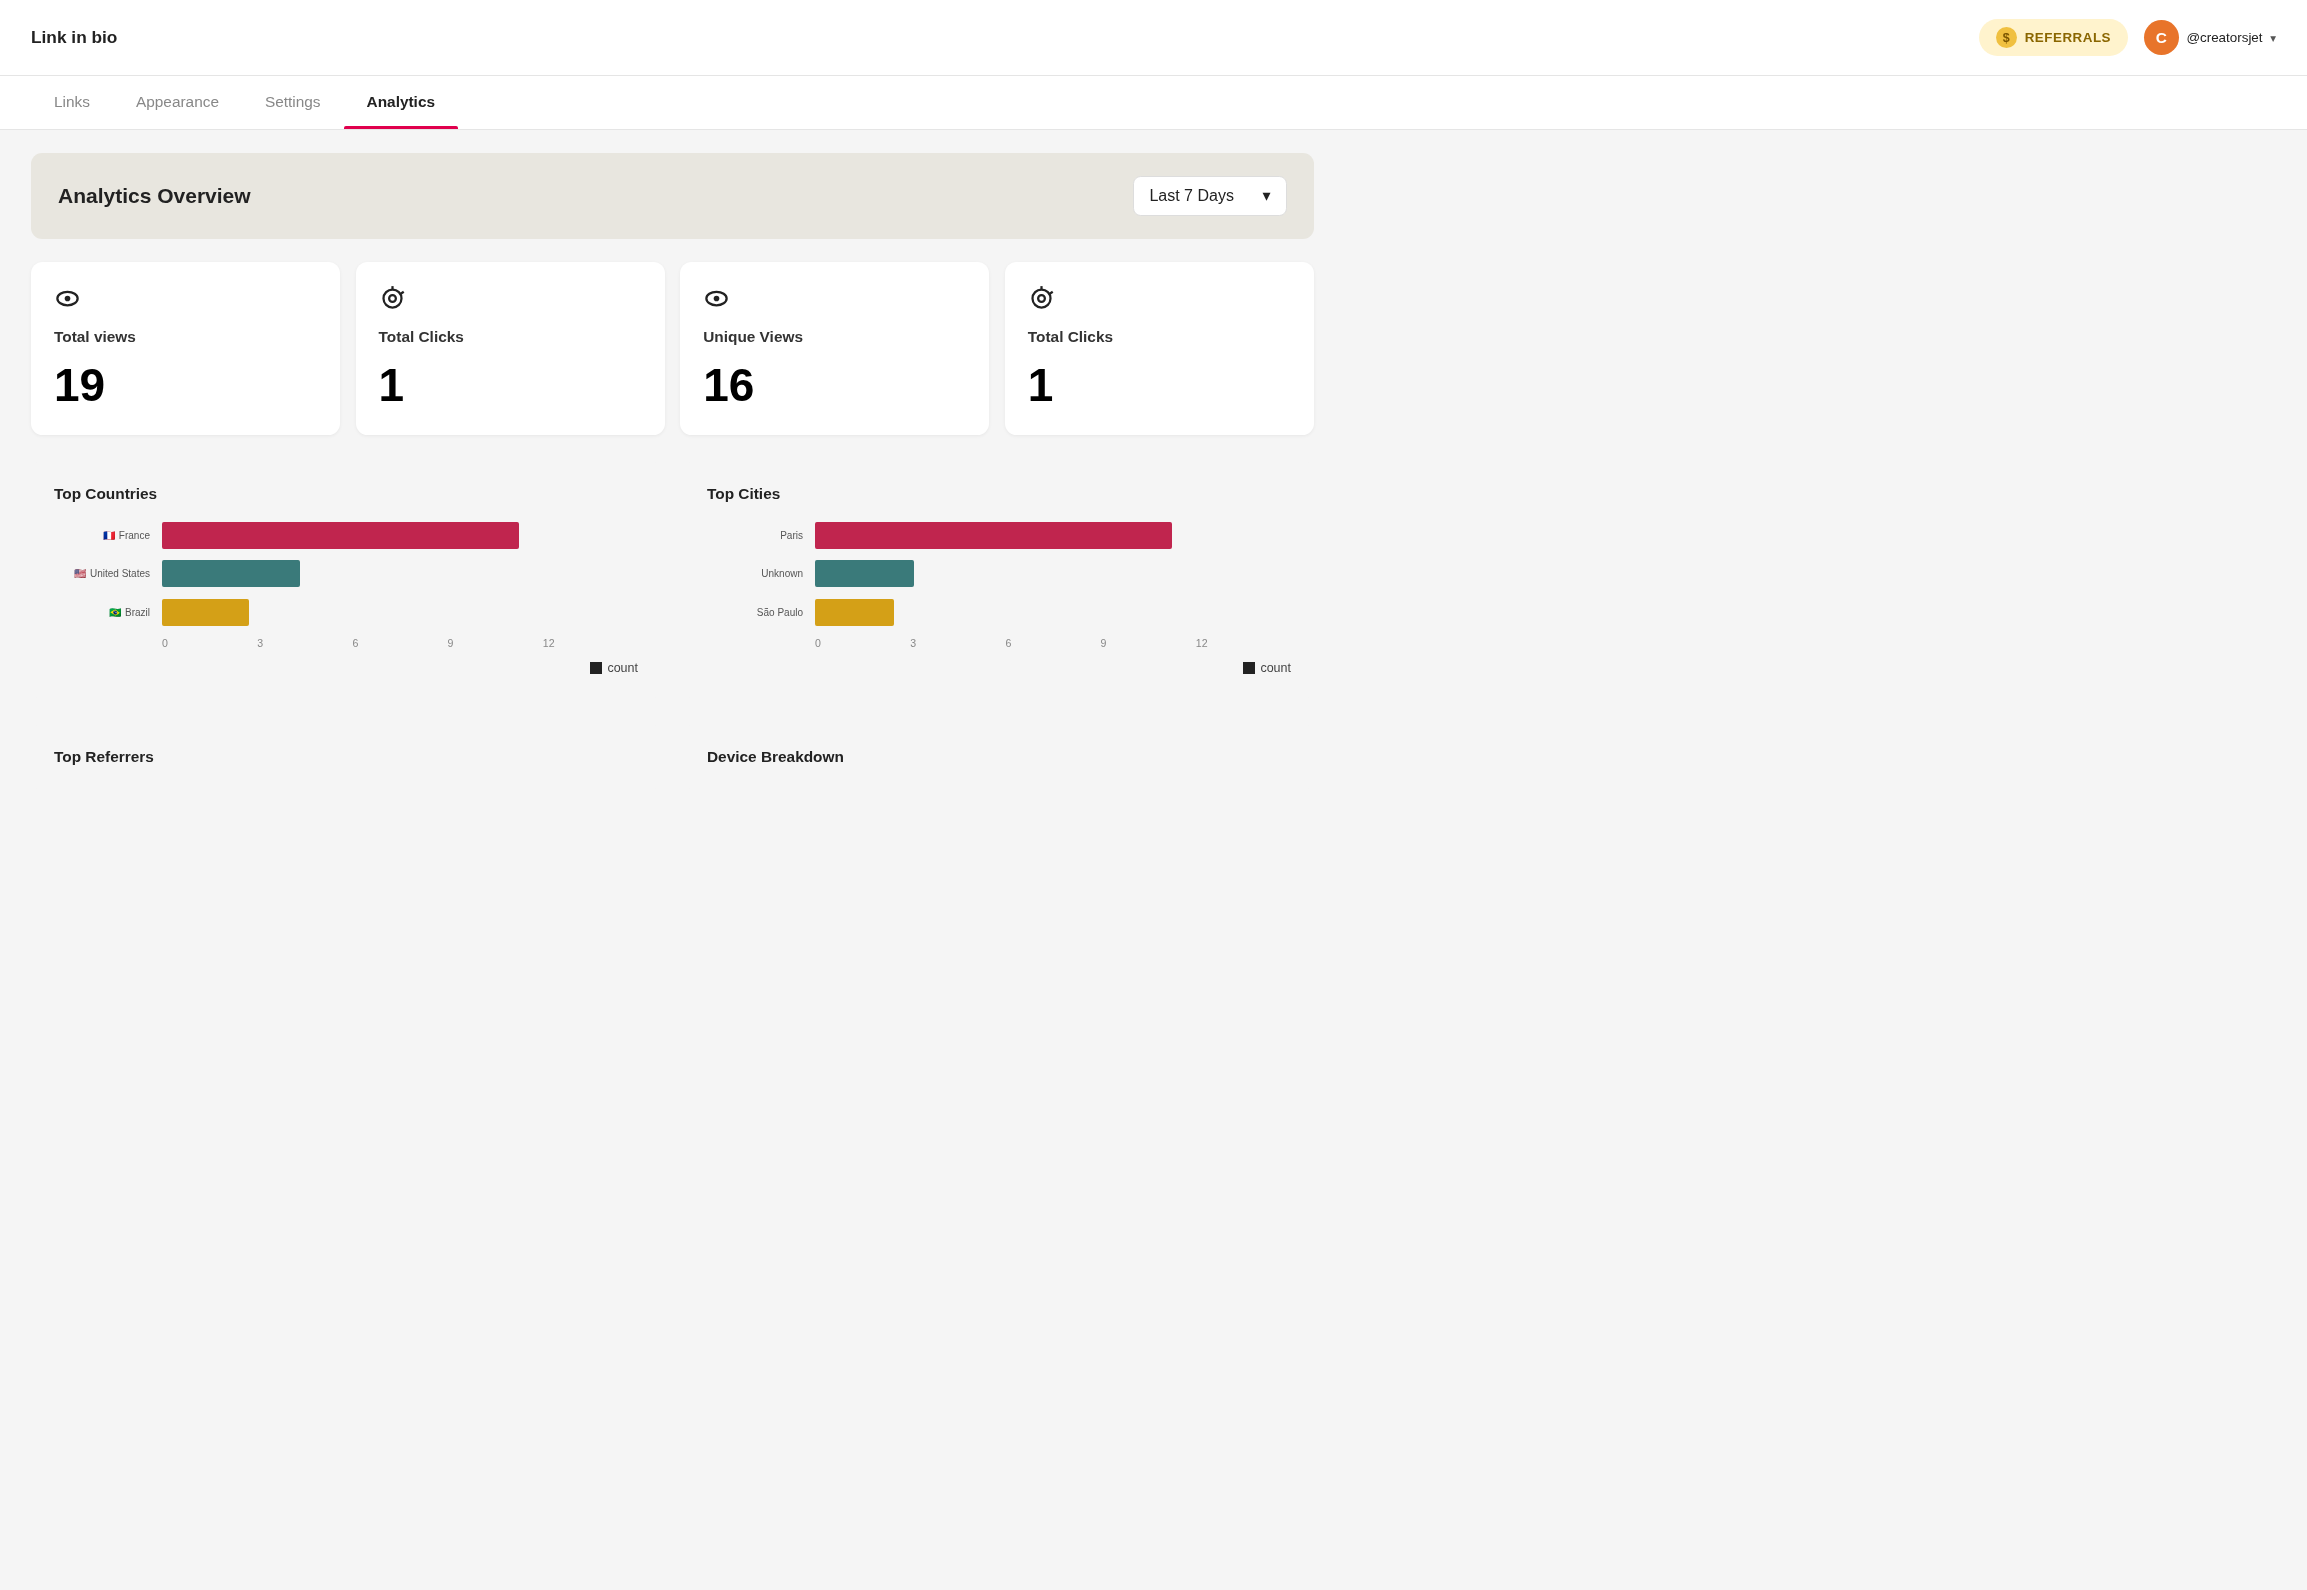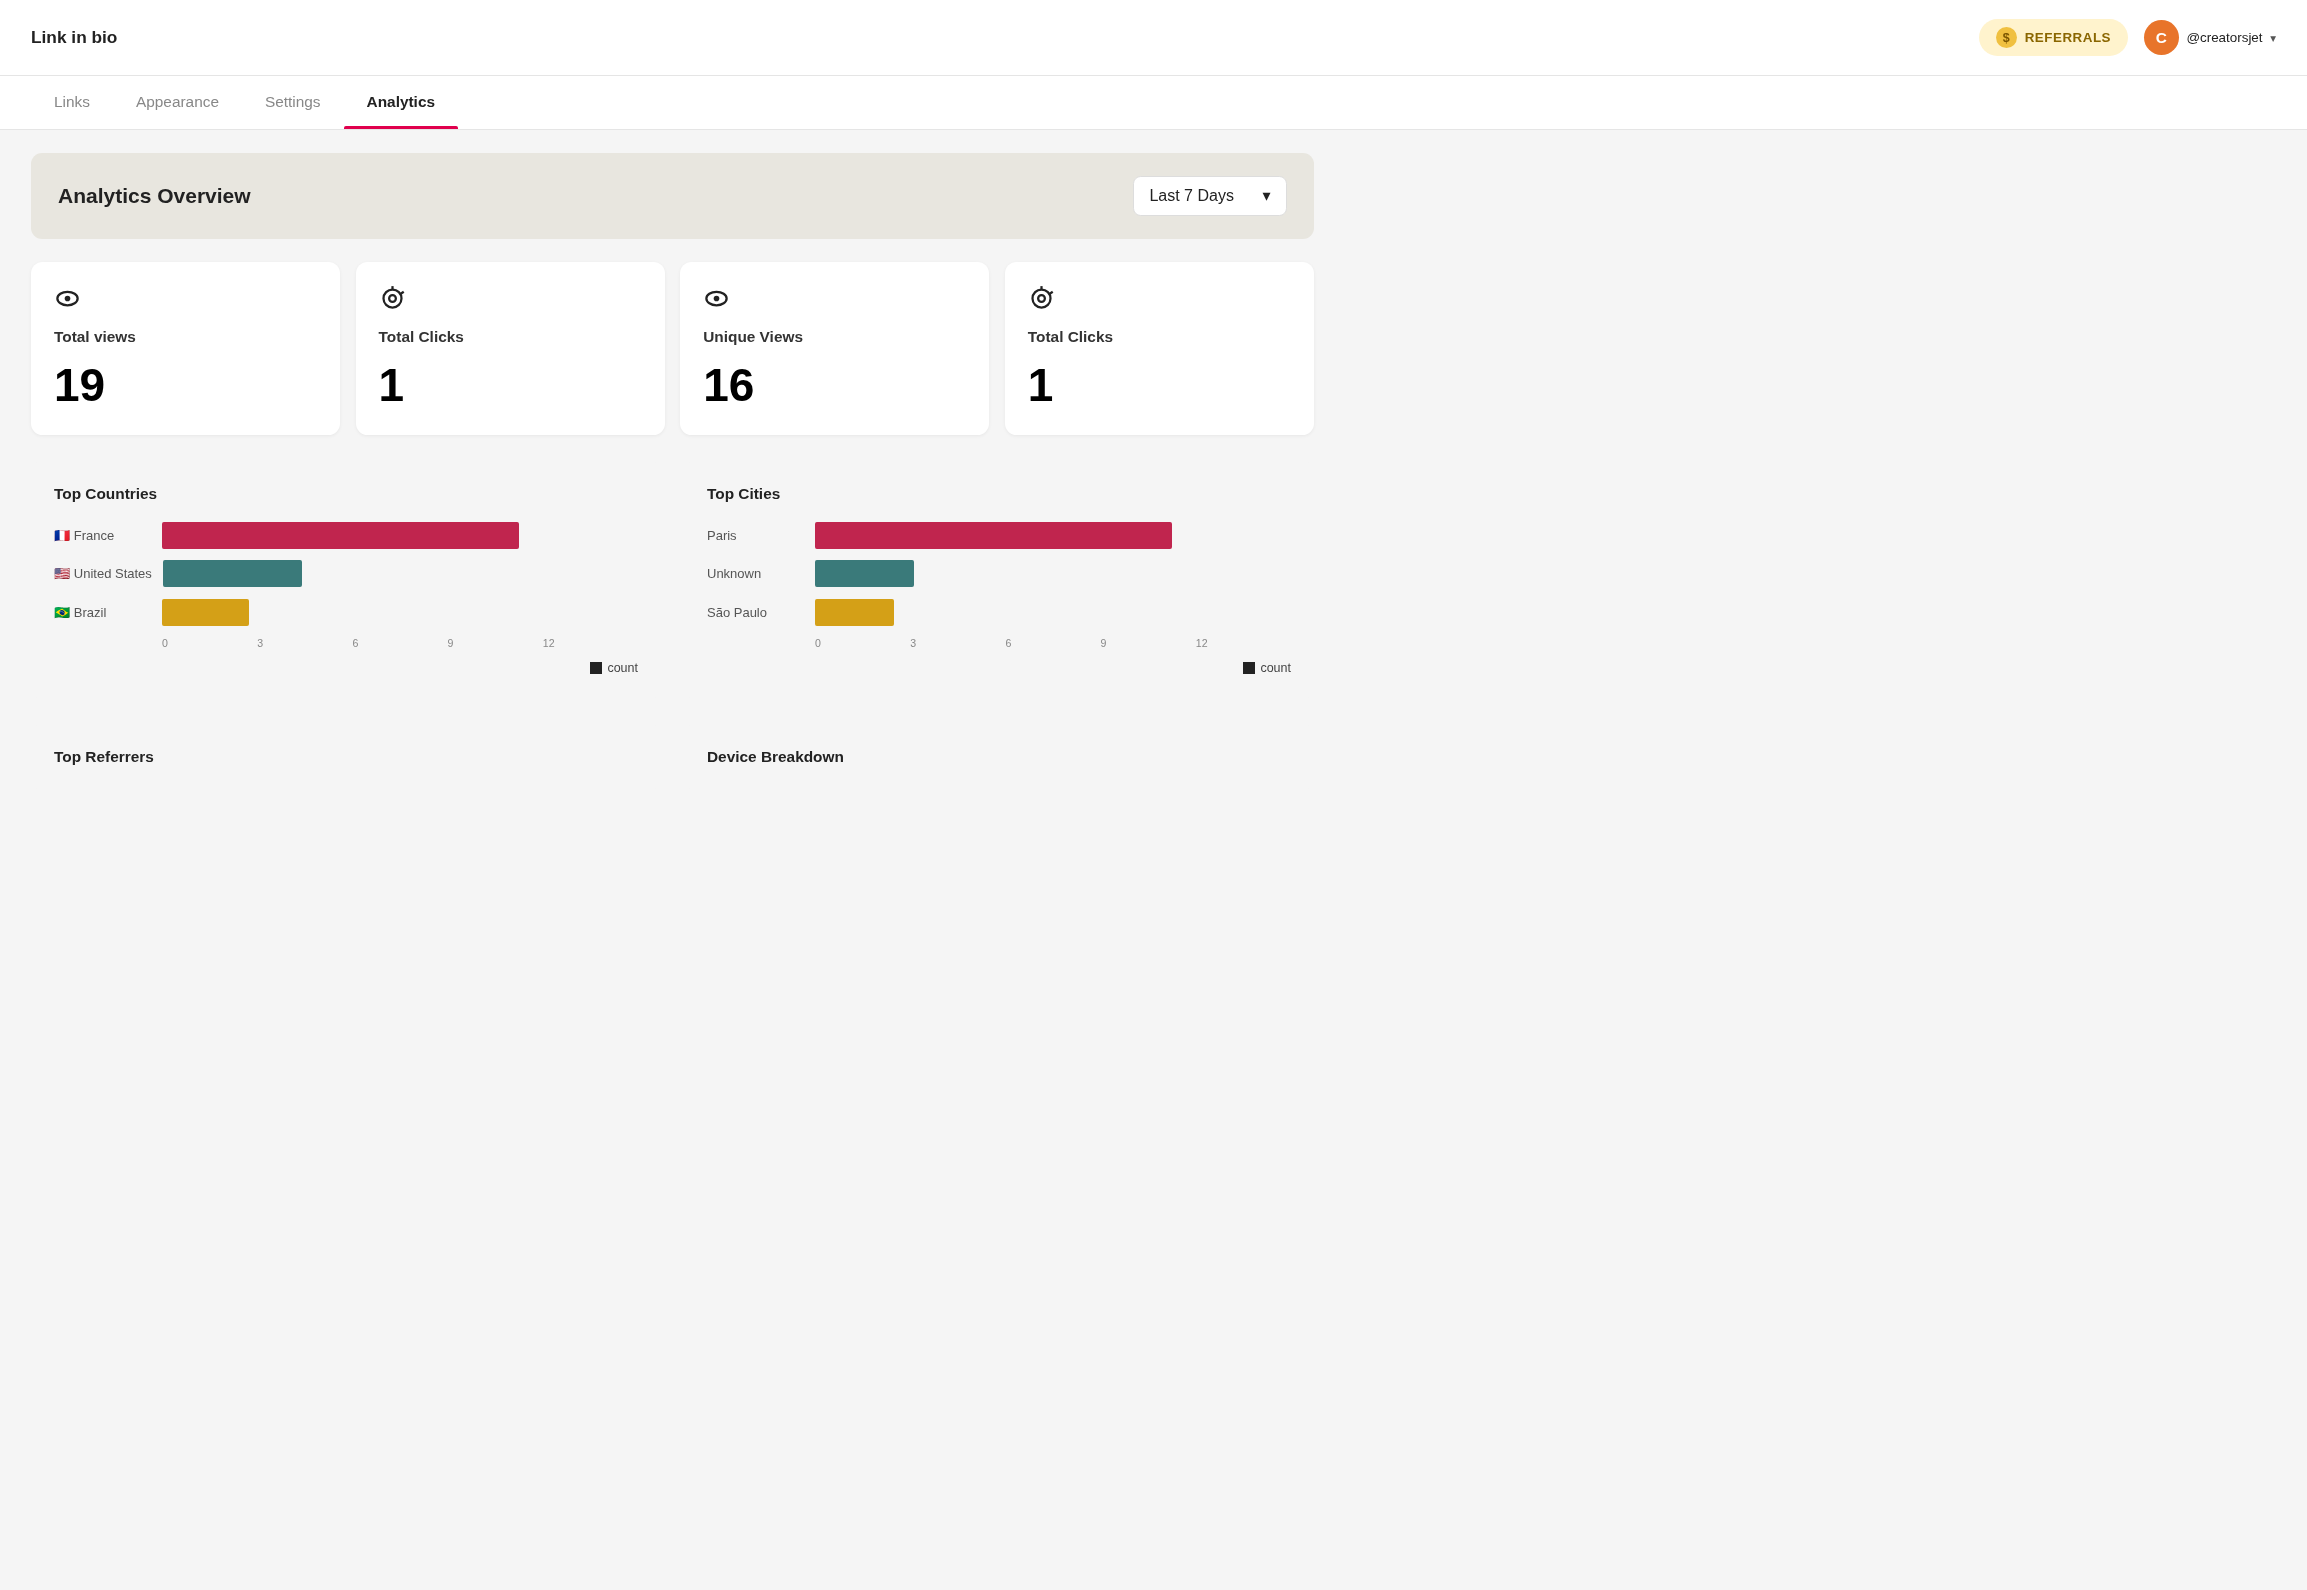--- a/index.html
+++ b/index.html
@@ -89,21 +89,21 @@
       margin-bottom: 27px;
     }
     .chart-container {
       background: #f5f5f5; border-radius: 7.7px; padding: 23px;
     }
     .chart-title { font-size: 15.4px; font-weight: 700; margin-bottom: 19px; }
 
     
     .bar-chart { width: 100%; }
     .bar-row { display: flex; align-items: center; margin-bottom: 11.5px; }
-    .bar-label { font-size: 13px; color: #555; min-width: 96px; margin-right: 11.5px; }
+    .bar-label { font-size: 10px; color: #555; text-align: right; min-width: 96px; margin-right: 11.5px; }
     .bar-track { flex: 1; position: relative; }
     .bar { height: 27px; border-radius: 1.9px; }
 
     .chart-axis { display: flex; margin-top: 7.7px; margin-left: 108px; }
     .axis-tick { font-size: 10.6px; color: #888; flex: 1; text-align: left; }
 
     .chart-legend { display: flex; align-items: center; gap: 5.8px; margin-top: 11.5px; margin-left: 108px; font-size: 12.5px; color: #444; justify-content: flex-end; }
     .legend-box { width: 11.5px; height: 11.5px; background: #222; }
 
     

